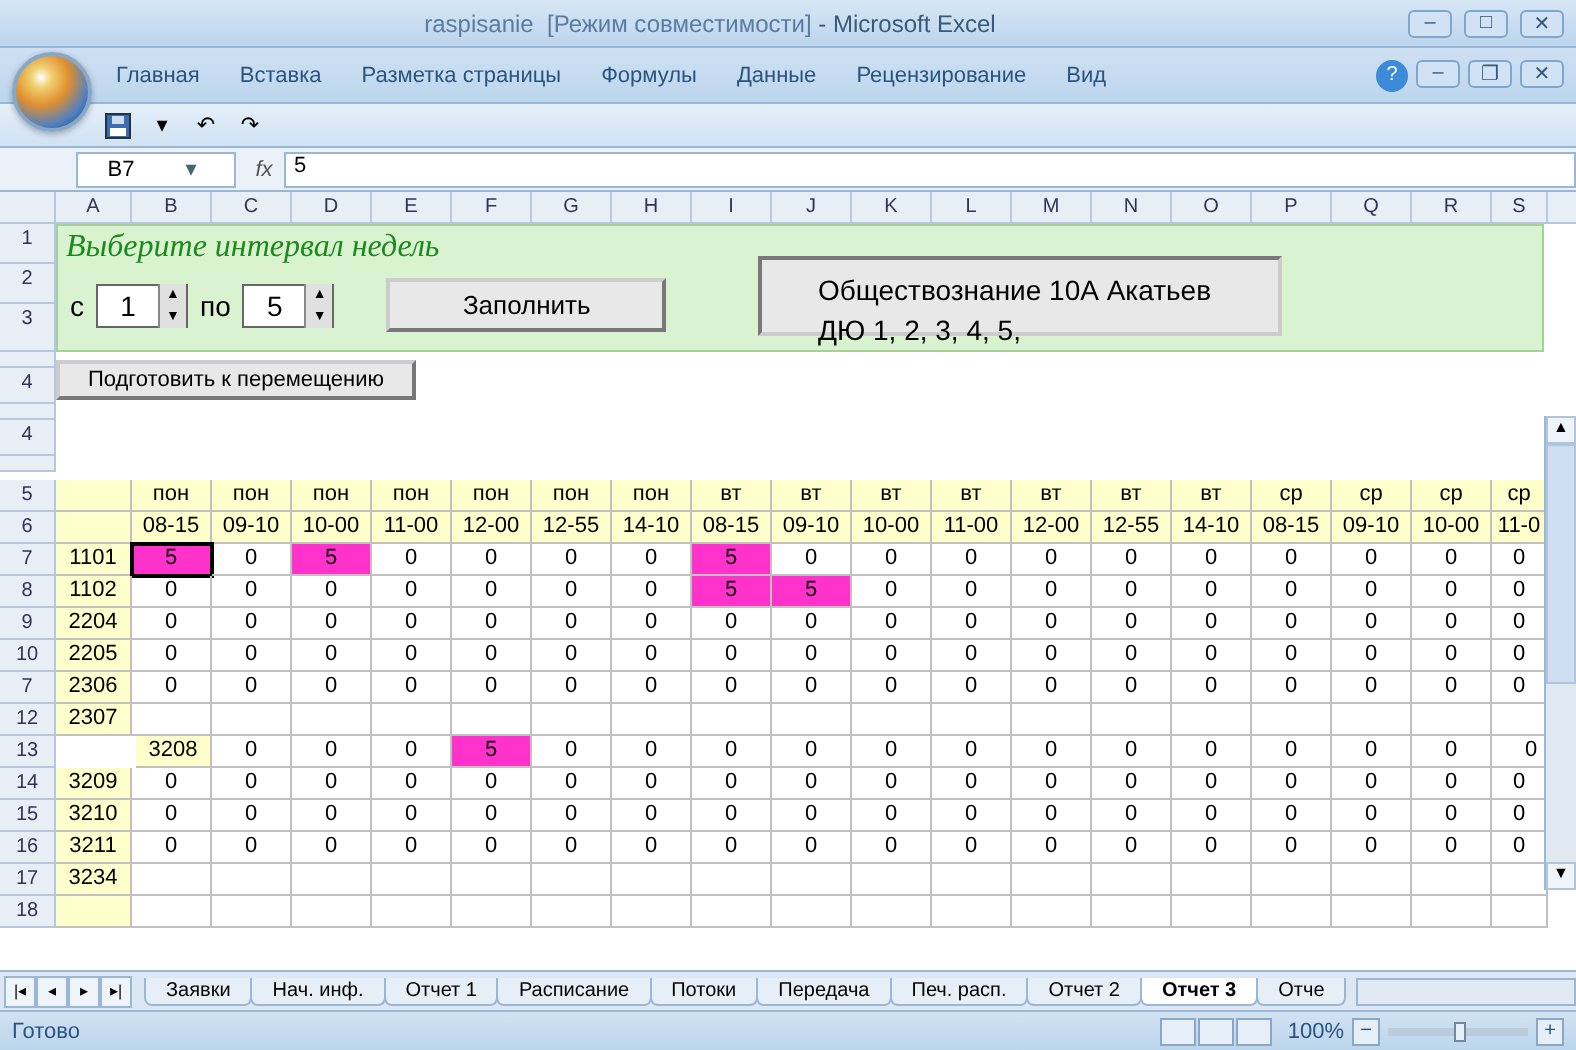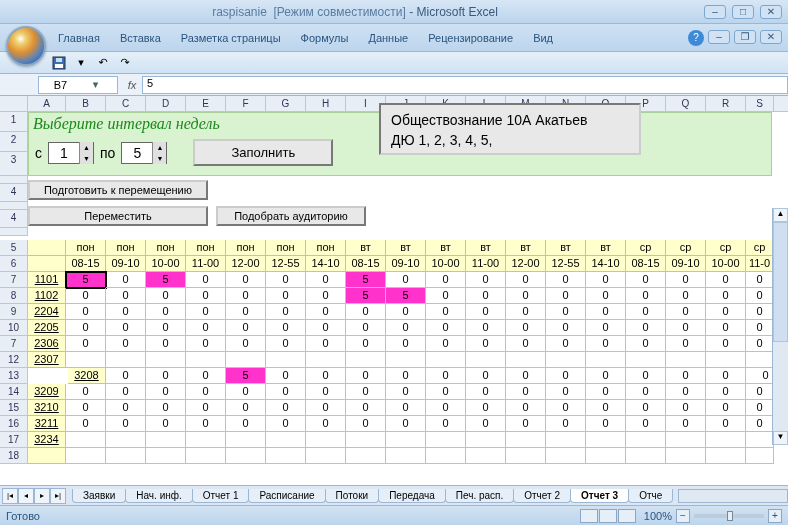--- a/index.html
+++ b/index.html
@@ -42,29 +42,29 @@
 
 .greenbox { position: absolute; left: 28px; top: 16px; width: 744px; height: 64px; background: #d9f2d0; border: 1px solid #a8d098; }
 .greentitle { font-family: Georgia, serif; font-style: italic; font-size: 16px; color: #1b8a1b; padding: 2px 4px; }
 .interval-row { display: flex; align-items: center; gap: 6px; padding: 4px 6px; }
 .interval-row .lbl { font-size: 14px; }
 .spin { display: flex; align-items: center; background: #fff; border: 1px solid #666; height: 22px; }
 .spin input { width: 30px; border: none; text-align: center; font-size: 14px; outline: none; }
 .spin .arr { width: 14px; display: flex; flex-direction: column; }
 .spin .arr div { height: 11px; background: #e0e0e0; border-left: 1px solid #888; font-size: 7px; text-align: center; line-height: 11px; cursor: pointer; }
 .bigbtn { background: #e8e8e8; border: 2px outset #ccc; padding: 4px 16px; font-size: 13px; cursor: pointer; }
-.infobox { position: absolute; left: 379px; top: 7px; width: 262px; height: 52px; background: #e8e8e8; border: 2px inset #ccc; padding: 6px 10px; font-size: 14px; line-height: 1.4; }
+.infobox { position: absolute; left: 379px; top: 32px; width: 262px; height: 40px; background: #e8e8e8; border: 2px inset #ccc; padding: 6px 28px; font-size: 14px; line-height: 1.4; }
 
 
 .datatable { position: absolute; left: 0; top: 144px; }
 .drow { display: flex; height: 16px; }
 .dcell { border-right: 1px solid #c0c0c0; border-bottom: 1px solid #c0c0c0; text-align: center; font-size: 11px; line-height: 15px; overflow: hidden; white-space: nowrap; }
 .hdr-day { background: #ffffcc; font-weight: normal; }
 .hdr-time { background: #ffffcc; }
-.rowlabel { background: #ffffcc; text-decoration: underline; }
+.rowlabel { background: #ffffcc; }
 .magenta { background: #ff33cc; }
 .sel { outline: 2px solid #000; outline-offset: -1px; }
 
 
 .sheetbar { position: absolute; left: 0; right: 0; bottom: 20px; height: 20px; background: #dce7f3; display: flex; align-items: center; border-top: 1px solid #9ab8d6; }
 .navset { display: flex; padding: 0 2px; }
 .navbtn { width: 16px; height: 16px; border: 1px solid #9ab8d6; background: #eef4fa; font-size: 8px; display: flex; align-items: center; justify-content: center; cursor: pointer; }
 .tabs { display: flex; margin-left: 4px; }
 .tab { background: #e6eef7; border: 1px solid #9ab8d6; border-top: none; border-radius: 0 0 4px 4px; padding: 1px 10px; font-size: 10px; margin-right: -1px; cursor: pointer; position: relative; }
 .tab.active { background: #fff; font-weight: bold; z-index: 2; }
@@ -203,24 +203,20 @@
     <div class="rh short"></div>
     <div class="rh" style="height:18px">4</div>
     <div class="rh short"></div>
     <div class="rh" style="height:18px">4</div>
     <div class="rh short"></div>
   </div>
 
   <div style="position:absolute;left:28px;top:84px;">
     <button class="bigbtn" style="font-size:11px;padding:2px 6px;width:180px">Подготовить к перемещению</button>
   </div>
-  <div style="position:absolute;left:28px;top:110px;display:flex;gap:8px;">
-    <button class="bigbtn" style="font-size:11px;padding:2px 6px;width:180px">Переместить</button>
-    <button class="bigbtn" style="font-size:11px;padding:2px 6px;width:150px">Подобрать аудиторию</button>
-  </div>
 
   <div class="datatable" id="datatable">
       <div class="drow">
         <div class="rh">5</div>
         <div class="dcell hdr-day" style="width: 38px;"></div>
         <div class="dcell hdr-day" style="width: 40px;">пон</div>
         <div class="dcell hdr-day" style="width: 40px;">пон</div>
         <div class="dcell hdr-day" style="width: 40px;">пон</div>
         <div class="dcell hdr-day" style="width: 40px;">пон</div>
         <div class="dcell hdr-day" style="width: 40px;">пон</div>

